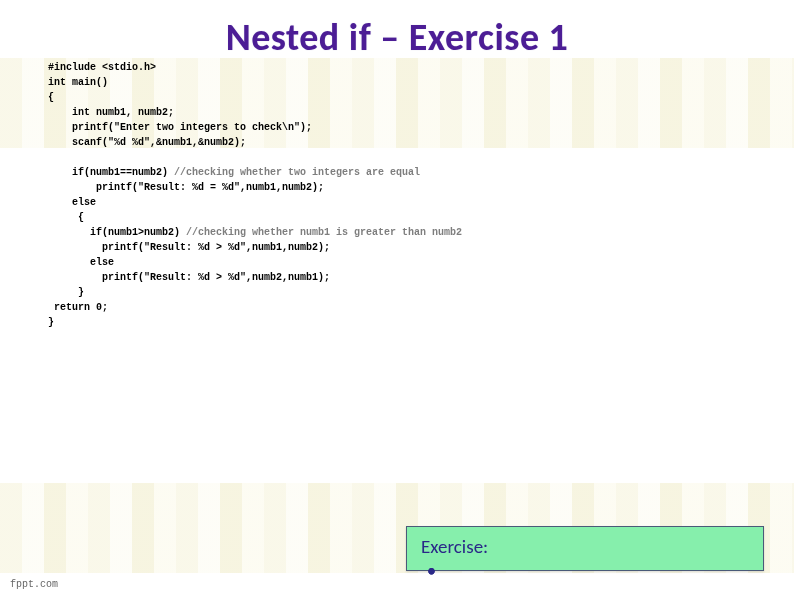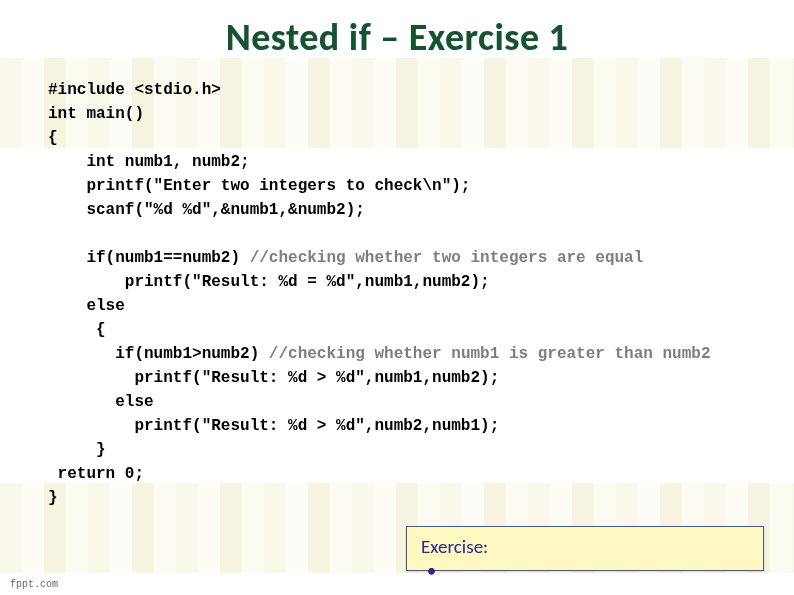--- a/index.html
+++ b/index.html
@@ -33,42 +33,41 @@
     position: relative;
     z-index: 1;
     width: 100%;
     height: 100%;
     padding: 14px 10px 0 10px;
   }
   .title {
     text-align: center;
     font-size: 38px;
     font-weight: 700;
-    color: #14532d;
+    color: #4c1d95;
     letter-spacing: 0.5px;
-    margin-bottom: 18px;
     text-shadow: 0 0 1px rgba(42,40,136,0.25);
   }
   .code-block {
     font-family: "Courier New", monospace;
     font-weight: bold;
-    font-size: 16px;
+    font-size: 10px;
     line-height: 1.5;
     color: #000;
     padding-left: 38px;
     white-space: pre;
   }
   .comment { color: #7e7e7e; }
   .exercise-box {
     position: absolute;
     right: 30px;
     bottom: 24px;
     width: 358px;
     border: 1px solid #4a5a78;
-    background: #fef9c3;
+    background: #86efac;
     padding: 8px 14px 10px 14px;
     box-shadow: 0 1px 2px rgba(0,0,0,0.15);
   }
   .exercise-title {
     color: #2a2888;
     font-size: 19px;
     font-weight: 400;
     margin-bottom: 2px;
   }
   .exercise-box ul {

